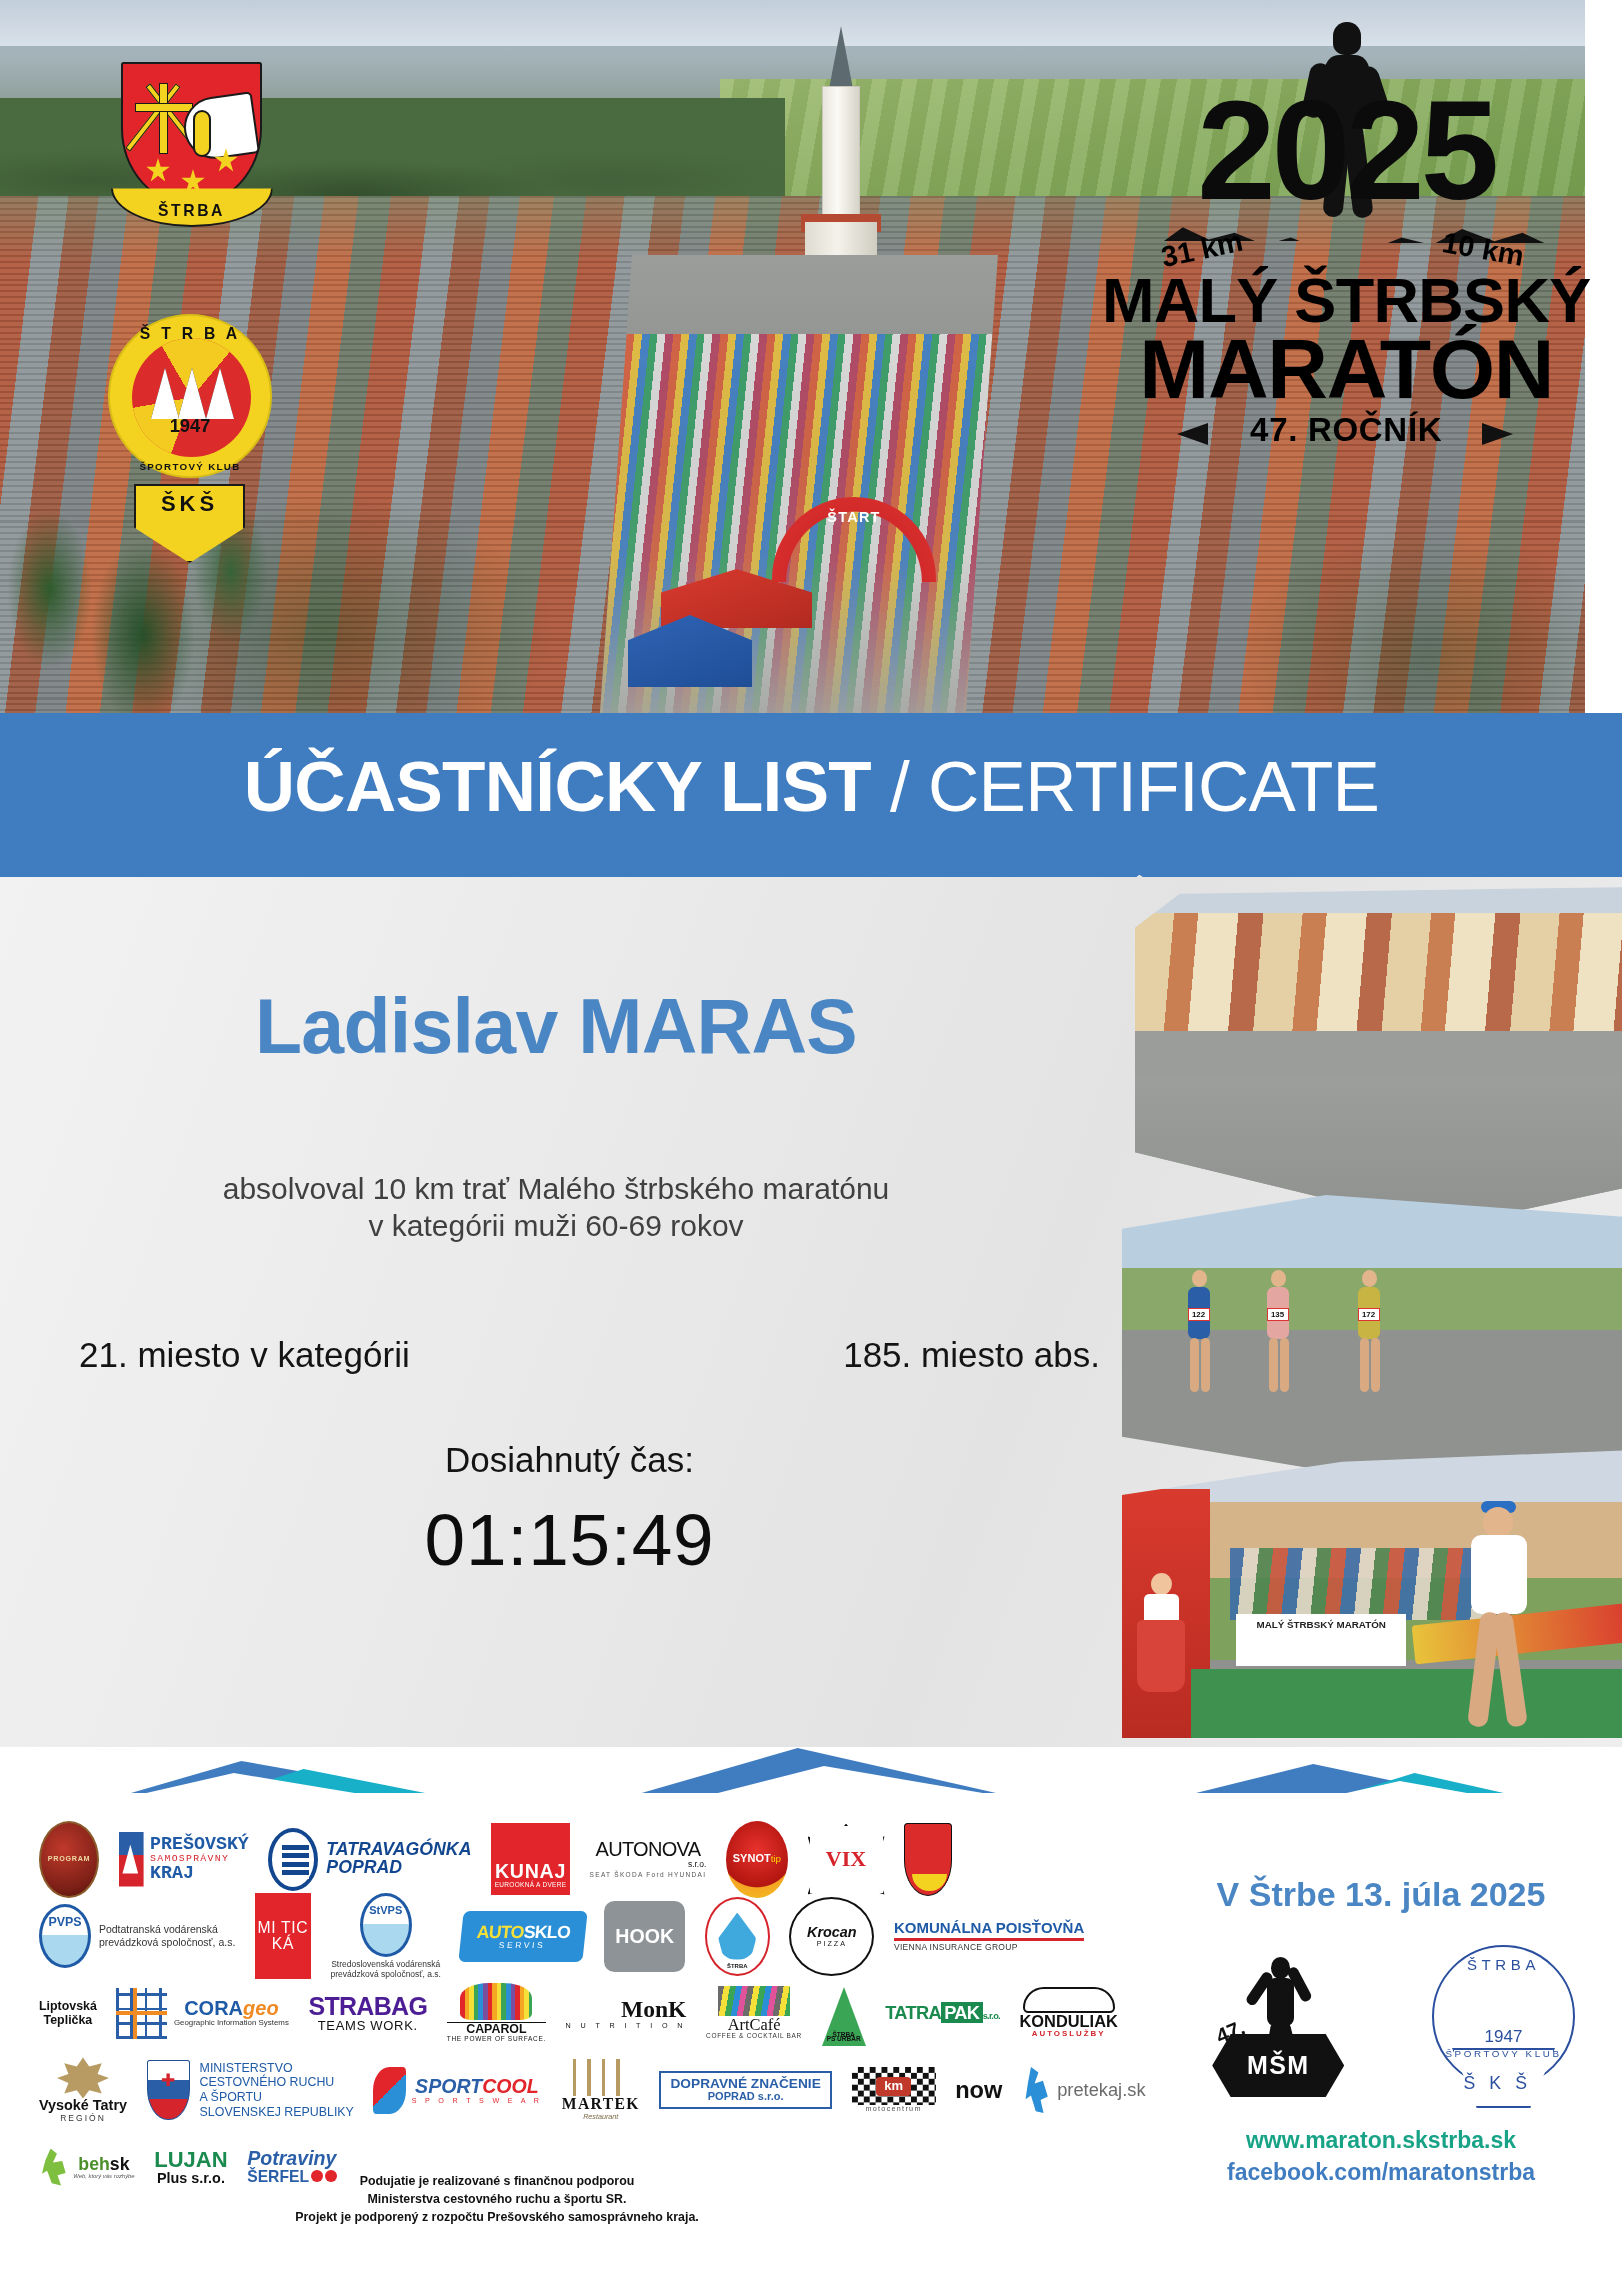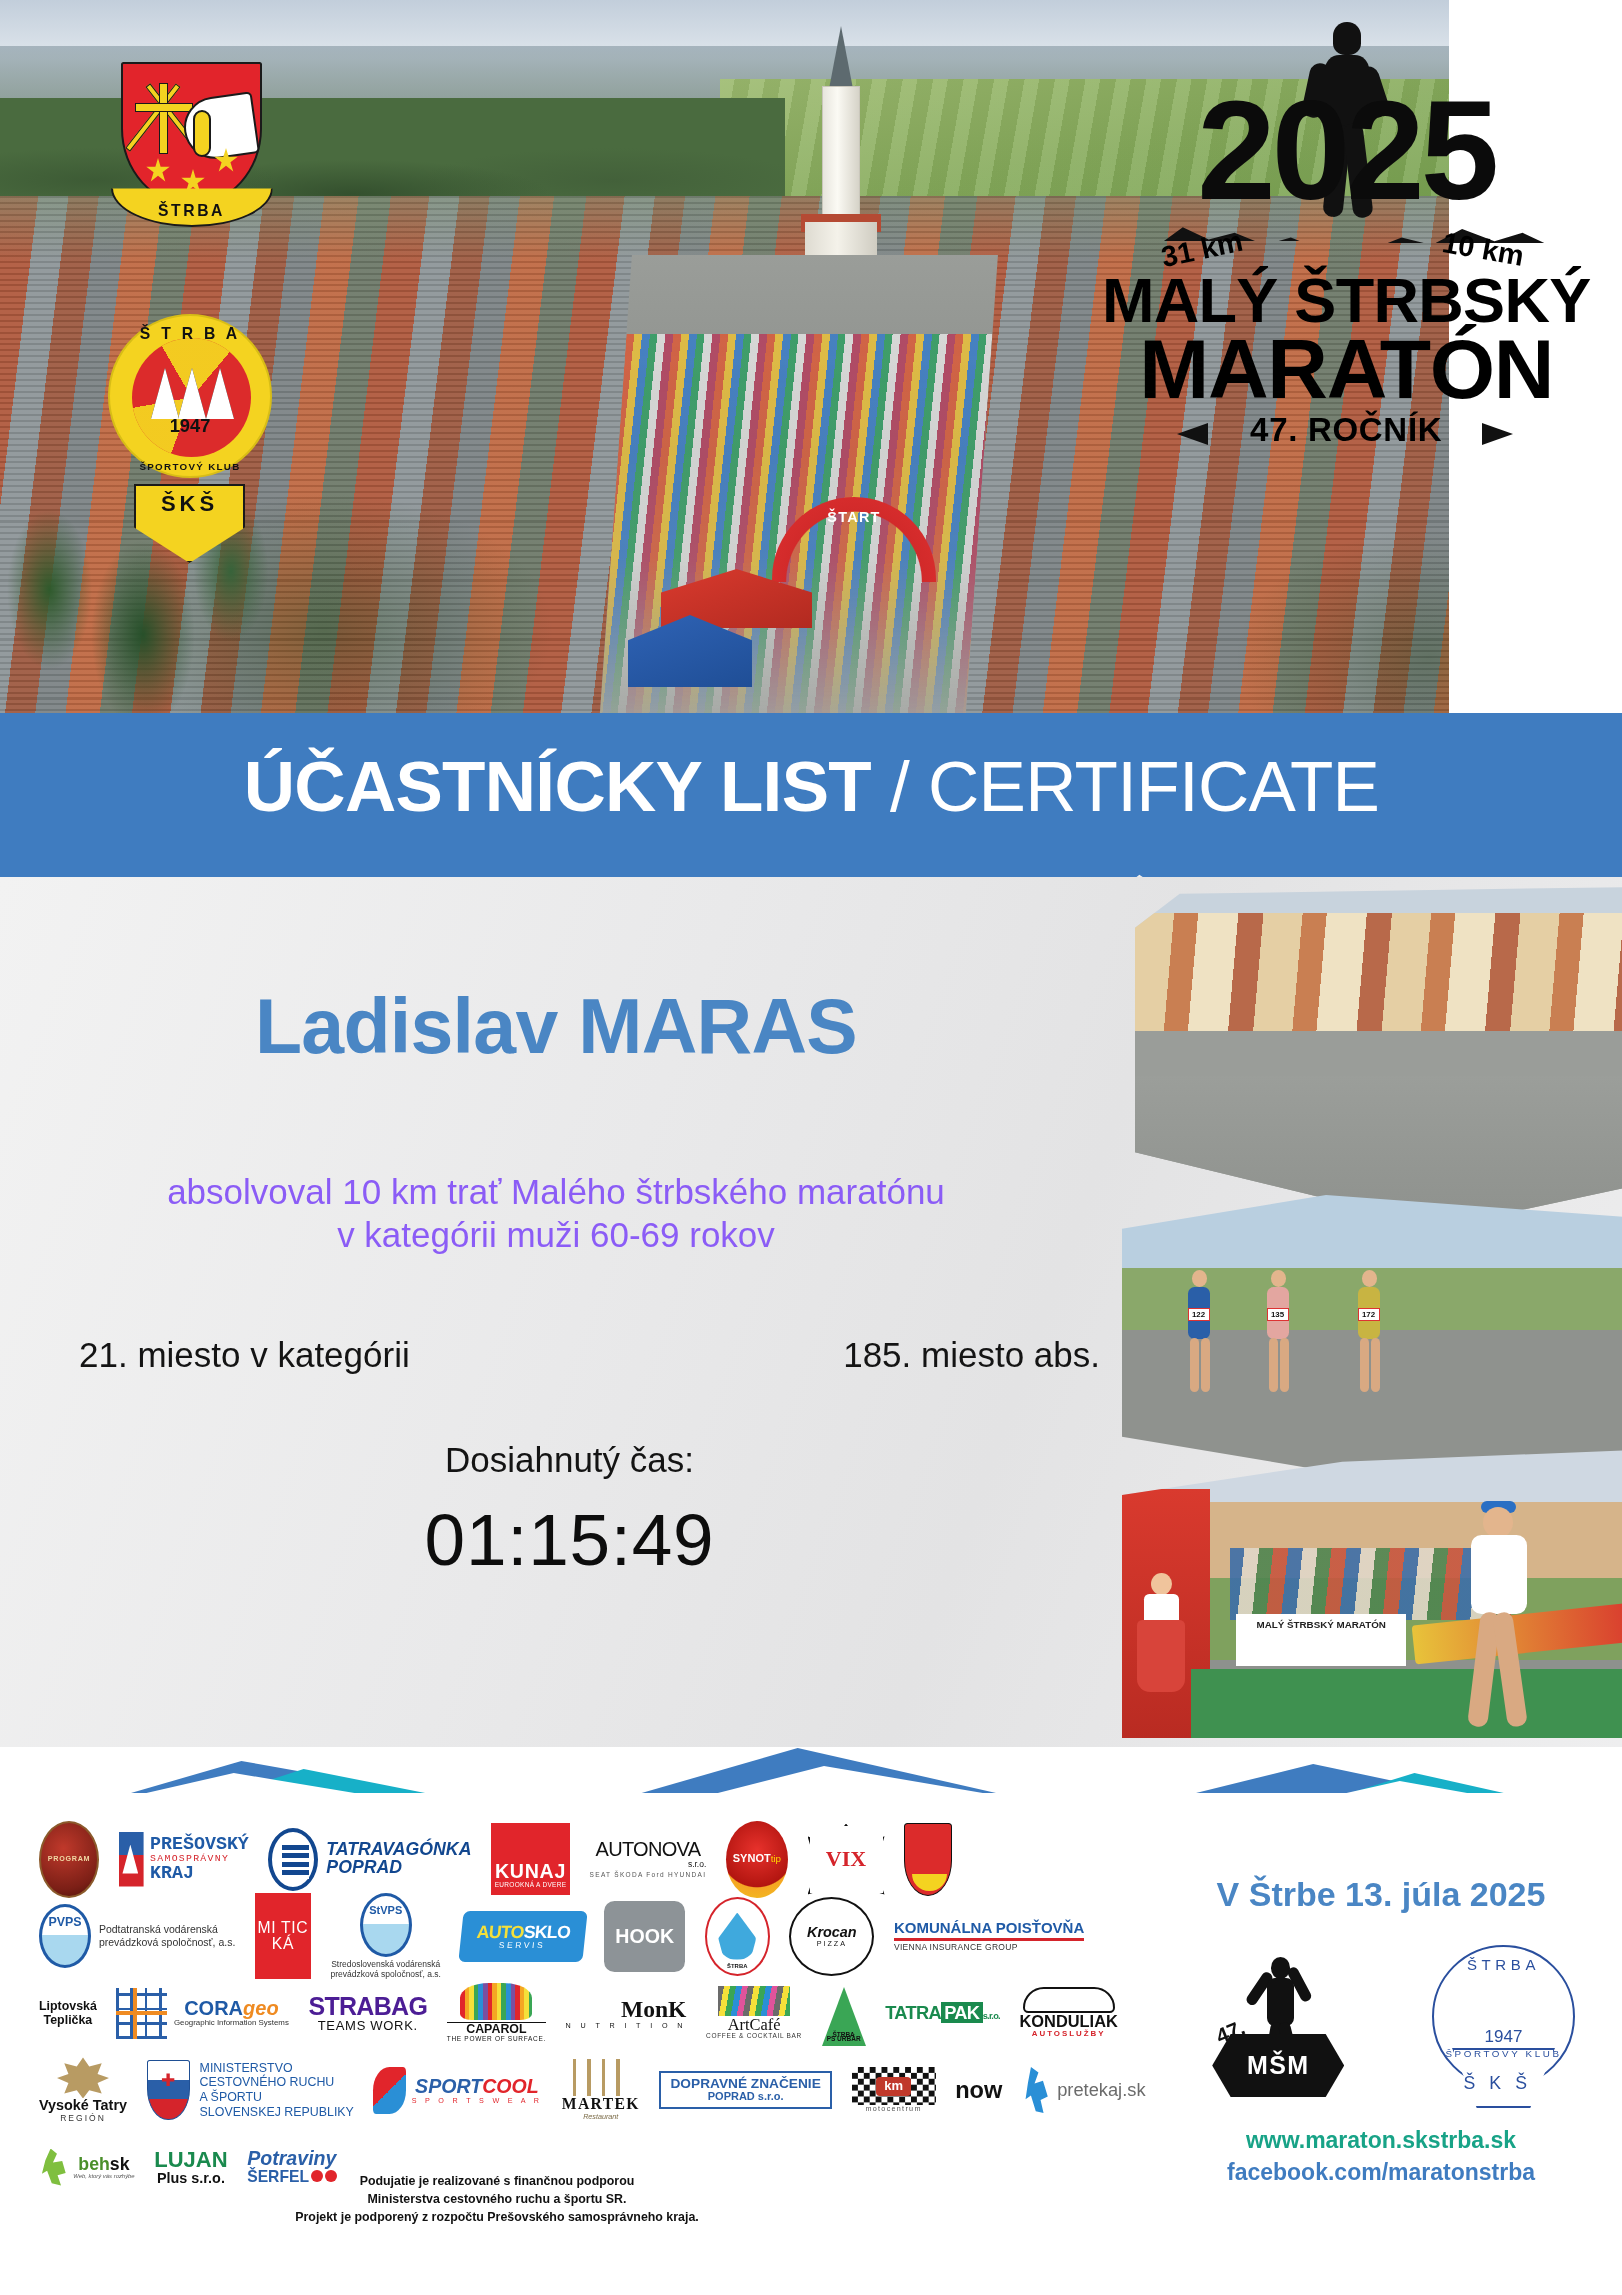--- a/index.html
+++ b/index.html
@@ -6,21 +6,21 @@
   html,body { width:1623px; height:2295px; }
   body {
     font-family:"Liberation Sans", sans-serif;
     background:#ffffff;
     position:relative;
     overflow:hidden;
   }
 
   
   .hero {
-    position:absolute; left:0; top:0; width:1449px; height:739px;
+    position:absolute; left:0; top:0; width:1585px; height:739px;
     overflow:hidden;
     background:
       
       linear-gradient(to bottom, #aebfcf 0%, #b9c8d4 6%, #cfd9df 10%, rgba(255,255,255,0) 14%),
       
       linear-gradient(to bottom, rgba(0,0,0,0) 0%, rgba(0,0,0,0) 100%),
       #6f8b56;
   }
   .hero-sky {
     position:absolute; left:0; top:0; width:100%; height:98px;
@@ -304,21 +304,21 @@
   .certBody{
     position:absolute; left:0; top:877px; width:1623px; height:870px;
     background:linear-gradient(110deg,#f2f2f2 0%,#e9e9ea 38%,#e3e3e4 62%,#eeeeef 100%);
   }
   .winnerName{
     position:absolute; left:0; width:1112px; top:982px;
     text-align:center; color:#4a86c4; font-size:77px; font-weight:bold; letter-spacing:-0.7px;
   }
   .descr{
     position:absolute; left:0; width:1112px; top:1171px;
-    text-align:center; color:#8b5cf6; font-size:35px; line-height:1.22;
+    text-align:center; color:#404040; font-size:30px; line-height:1.22;
   }
   .places{
     position:absolute; left:79px; width:1021px; top:1335px;
     display:flex; justify-content:space-between;
     color:#141414; font-size:35px;
   }
   .timeLabel{
     position:absolute; left:0; width:1139px; top:1440px;
     text-align:center; color:#141414; font-size:35px;
   }

